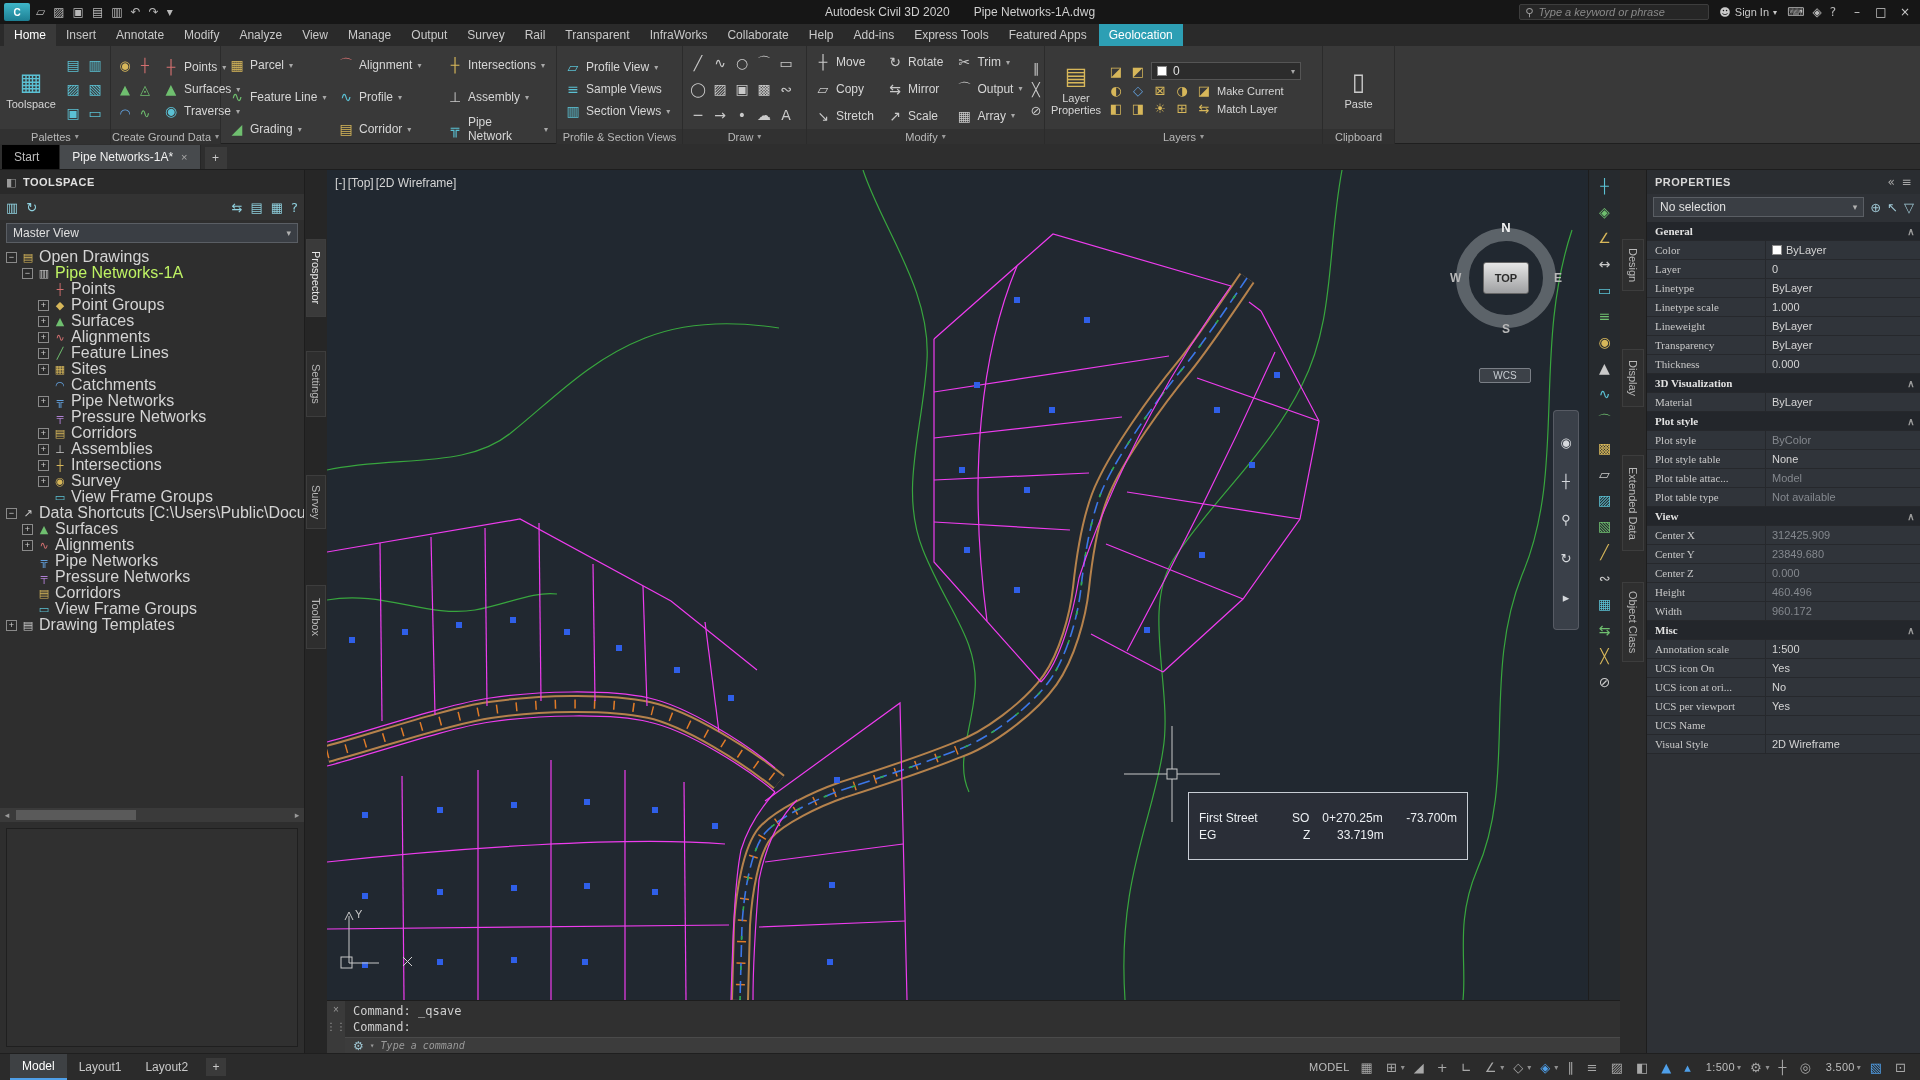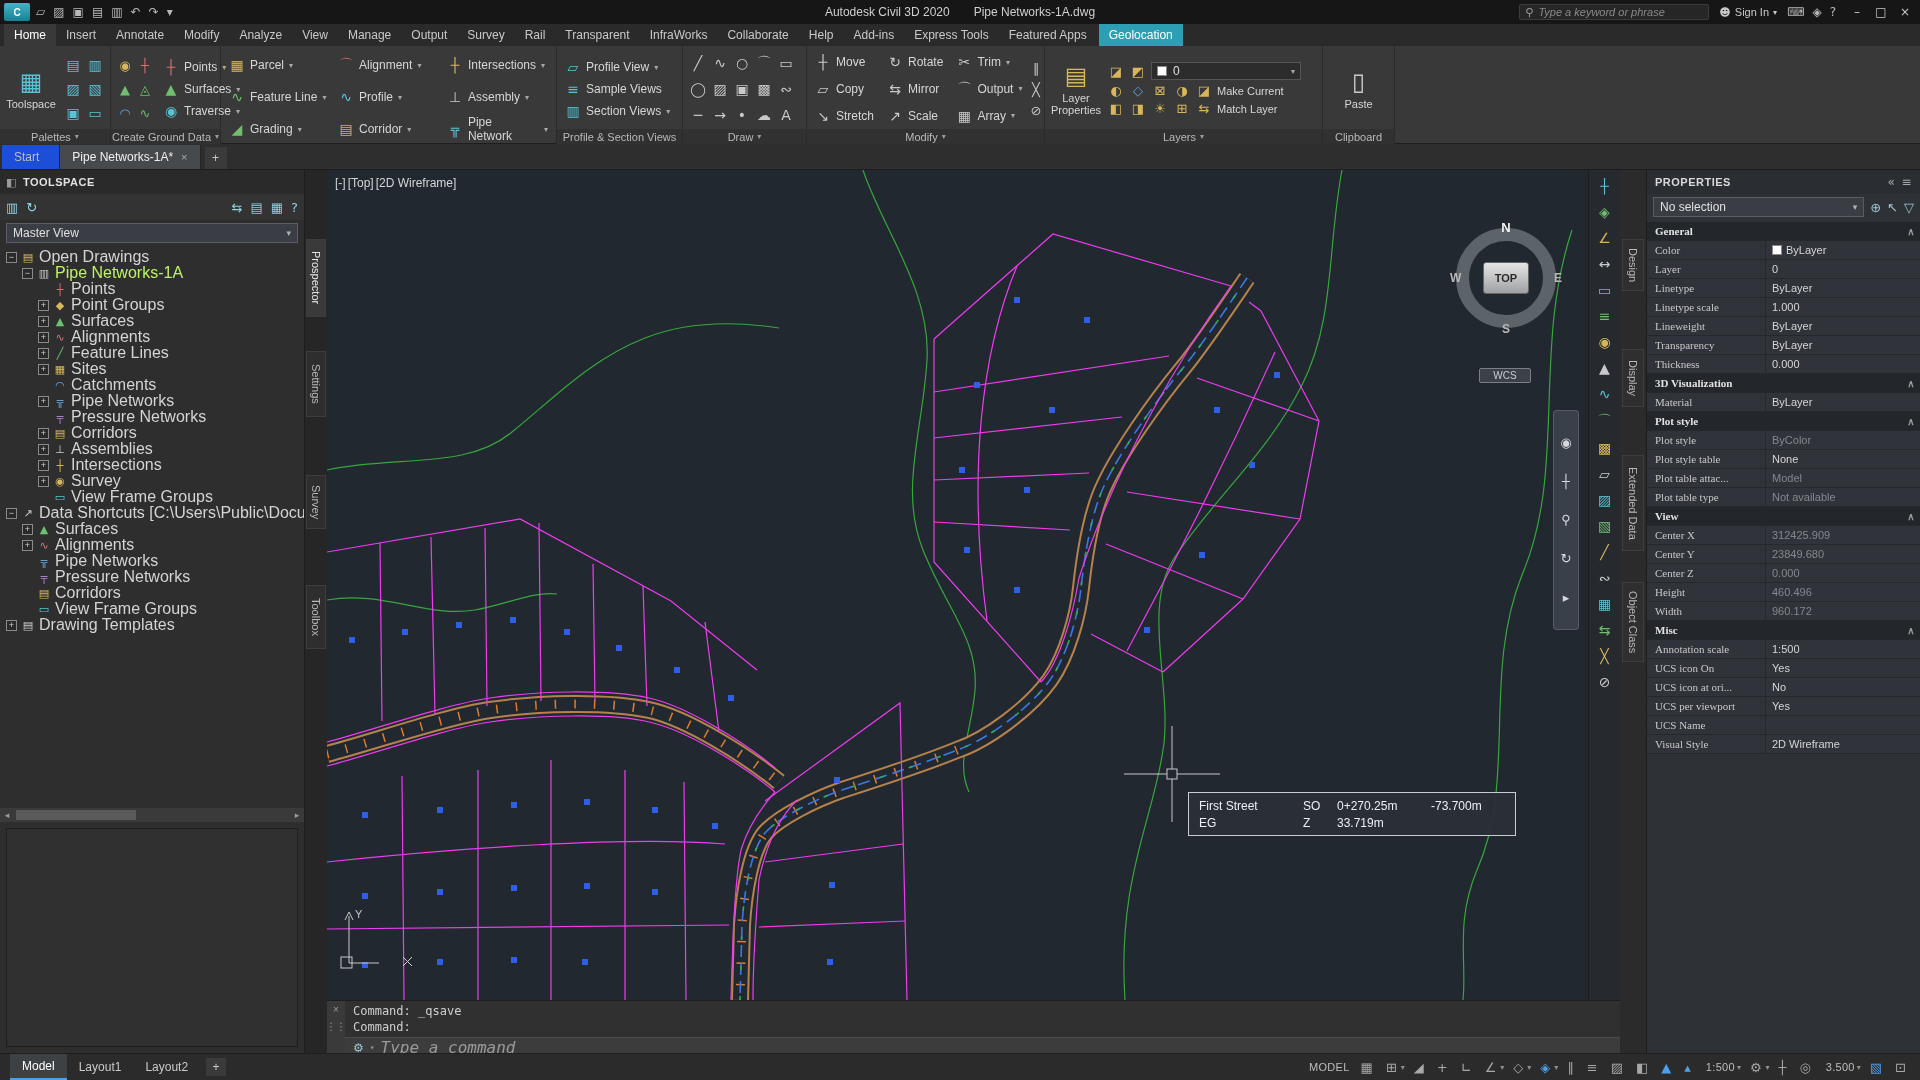--- a/index.html
+++ b/index.html
@@ -68,21 +68,21 @@
   .lrow .icon { font-size:13px; width:18px; }
   .laycombo { width:150px; height:18px; background:#2c2c2c; border:1px solid #555; display:flex; align-items:center; gap:6px; padding:0 5px; }
   .laycombo .sw { width:10px; height:10px; background:#ffffff; border:1px solid #888; }
   .laycombo .cval { flex:1; color:#e0e0e0; }
   .laycombo .arrow { font-size:8px; color:#a8a8a8; }
   .lbtn { display:flex; align-items:center; gap:4px; font-size:11px; color:#d6d6d6; }
 
   
   .ftabs { position:absolute; left:0; top:144px; width:1920px; height:26px; background:#2e2e2e;
     display:flex; align-items:flex-end; padding-left:2px; border-bottom:1px solid #1d1d1d; }
-  .ftab { background:#1d4ed8; color:#bdbdbd; padding:4px 12px; font-size:12px; border-right:1px solid #262626;
+  .ftab { background:#000000; color:#bdbdbd; padding:4px 12px; font-size:12px; border-right:1px solid #262626;
     display:flex; align-items:center; gap:8px; height:24px; }
   .ftab[data-active="true"] { background:#474a4d; color:#f0f0f0; }
   .ftab .fclose { color:#a8a8a8; font-size:11px; }
   .ftab-plus { width:22px; height:22px; margin-left:4px; background:#3a3a3a; color:#c9c9c9;
     display:flex; align-items:center; justify-content:center; }
 
   
   .toolspace { position:absolute; left:0; top:170px; width:305px; height:883px; background:#2e2e2e;
     border-right:1px solid #1d1d1d; display:flex; flex-direction:column; }
   .ts-header { height:24px; display:flex; align-items:center; gap:6px; padding:0 6px; color:#e0e0e0;
@@ -130,22 +130,22 @@
   .ctop { position:absolute; left:50%; top:50%; transform:translate(-50%,-50%); width:46px; height:32px;
     background:linear-gradient(#e6e6e6,#9fa0a2); border:1px solid #666; border-radius:3px; color:#2b2b2b;
     font-weight:bold; font-size:11px; display:flex; align-items:center; justify-content:center; }
   .wcs { position:absolute; left:1152px; top:198px; width:52px; height:15px; background:#3c4148;
     border:1px solid #7a7f86; border-radius:2px; color:#c8cdd2; font-size:10px;
     display:flex; align-items:center; justify-content:center; z-index:5; }
   .navbar { position:absolute; left:1226px; top:240px; width:26px; height:220px; background:rgba(88,94,104,.45);
     border:1px solid rgba(255,255,255,.15); border-radius:4px; display:flex; flex-direction:column;
     align-items:center; justify-content:space-evenly; z-index:5; }
   .navbar .icon { font-size:13px; color:#d5d8dc; }
-  .vtooltip { position:absolute; left:861px; top:622px; width:328px; background:rgba(43,47,55,.96);
-    border:1px solid #c8cdd4; padding:4px 10px; z-index:6; }
+  .vtooltip { position:absolute; left:861px; top:622px; width:280px; background:rgba(43,47,55,.96);
+    border:1px solid #c8cdd4; padding:16px 10px; z-index:6; }
   .vtooltip .trow { display:flex; height:17px; align-items:center; font-size:12px; color:#eceff2; }
   .vtooltip .tc0 { width:104px; } .vtooltip .tc1 { width:34px; } .vtooltip .tc2 { width:94px; } .vtooltip .tc3 { flex:1; }
 
   
   .iconstrip { position:absolute; left:1588px; top:170px; width:32px; height:830px; background:#262a2e;
     display:flex; flex-direction:column; align-items:center; padding-top:8px; gap:10px; border-left:1px solid #1d1d1d; }
   .iconstrip .icon { font-size:14px; }
   .sidelabels { position:absolute; left:1620px; top:170px; width:26px; height:883px; background:#2b2b2b; }
   .slab { position:absolute; left:2px; width:22px; border:1px solid #3d3d3d; background:#2f2f2f;
     color:#b8b8b8; font-size:11px; display:flex; align-items:center; justify-content:center; }
@@ -178,21 +178,21 @@
   
   .cmd { position:absolute; left:327px; top:1000px; width:1293px; height:53px; background:#303030;
     border-top:1px solid #1d1d1d; display:flex; }
   .cmd-grip { width:18px; background:#3a3a3a; display:flex; flex-direction:column; align-items:center;
     padding-top:3px; gap:6px; color:#9a9a9a; font-size:10px; }
   .cmd-main { flex:1; display:flex; flex-direction:column; font-family:"DejaVu Sans Mono", monospace; }
   .cmd-hist { flex:1; padding:2px 8px; color:#cfcfcf; font-size:12px; line-height:16px; }
   .cmd-input { height:20px; background:#3c3c3c; border-top:1px solid #4a4a4a; display:flex; align-items:center;
     gap:6px; padding:0 8px; }
   .cmd-input .icon { font-size:12px; color:#9fc7d4; }
-  .cmd-input .ph { font-style:italic; color:#9a9a9a; font-size:16px; }
+  .cmd-input .ph { font-style:italic; color:#9a9a9a; font-size:10px; }
 
   
   .statusbar { position:absolute; left:0; top:1053px; width:1920px; height:27px; background:#2b2b2b;
     border-top:1px solid #1f1f1f; display:flex; align-items:center; }
   .lt-wrap { display:flex; align-items:center; padding-left:10px; height:100%; }
   .lt { padding:0 12px; height:100%; display:flex; align-items:center; font-size:12px; color:#c9c9c9; }
   .lt[data-active="true"] { background:#3e4144; color:#ffffff; border-bottom:2px solid #4f9fe8; }
   .lt-plus { width:20px; height:18px; margin-left:6px; background:#3a3a3a; color:#c9c9c9;
     display:flex; align-items:center; justify-content:center; }
   .sb-right { margin-left:auto; display:flex; align-items:center; gap:9px; padding-right:10px; }

